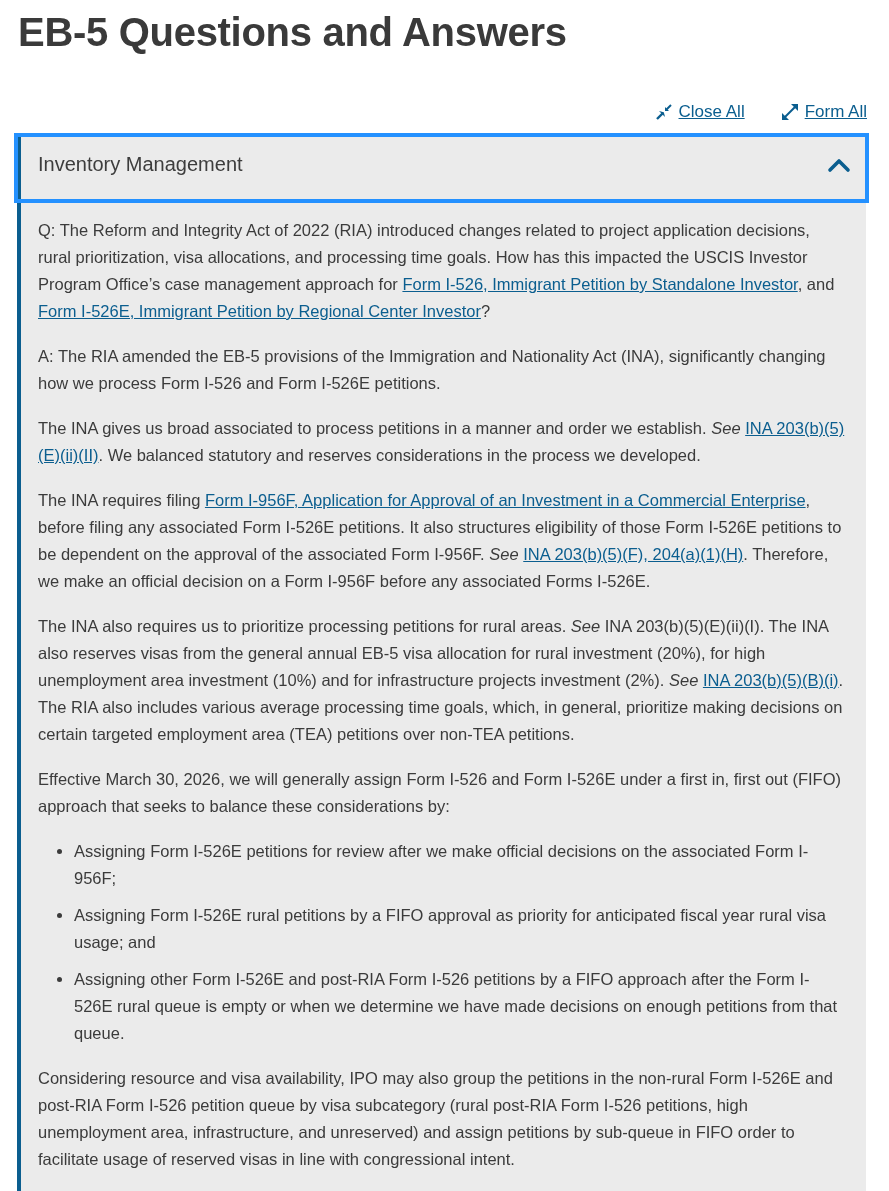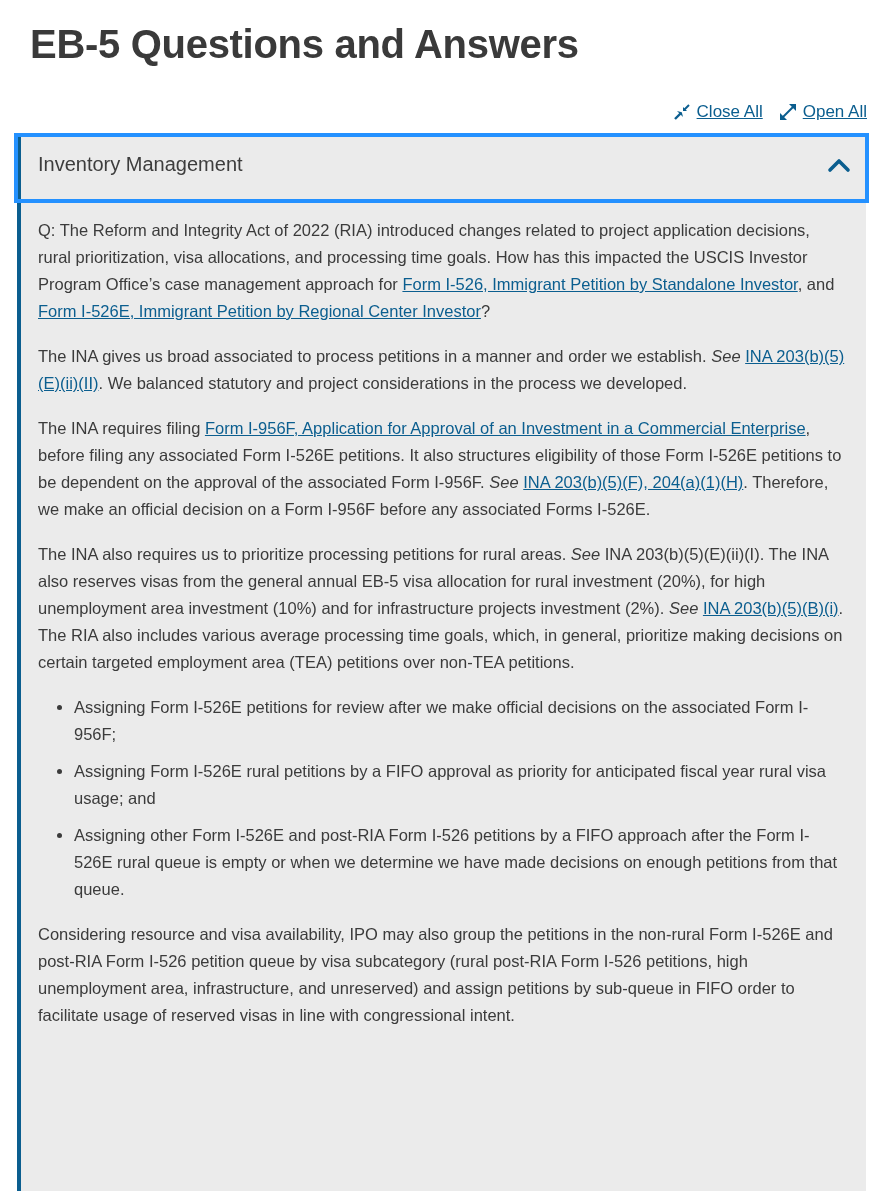--- a/index.html
+++ b/index.html
@@ -2,27 +2,27 @@
 <html><head>
 <meta charset="utf-8">
 <style>
   html, body { margin: 0; padding: 0; background: #ffffff; }
   body {
     width: 889px; height: 1191px; overflow: hidden; position: relative;
     font-family: "Liberation Sans", "DejaVu Sans", sans-serif;
     color: #333333;
   }
   .page-title {
-    position: absolute; left: 18px; top: 6px; margin: 12px;
+    position: absolute; left: 18px; top: 6px; margin: 0;
     font-size: 40px; font-weight: bold; color: #3a3a3a; letter-spacing: -0.3px;
     line-height: 52px;
   }
   .toggle-bar {
     position: absolute; right: 22px; top: 102px;
-    display: flex; gap: 16px; align-items: center;
+    display: flex; gap: 36px; align-items: center;
     font-size: 17px;
   }
   .toggle-link {
     display: flex; align-items: center; gap: 6px;
     color: #0b5e8f; text-decoration: underline; cursor: pointer;
   }
   .toggle-link svg { width: 18px; height: 18px; }
   .accordion {
     position: absolute; left: 14px; top: 133px; width: 855px;
   }
@@ -70,42 +70,44 @@
       <path d="M14 8 L10 8 L10 4 Z" fill="#0b5e8f"></path>
     </svg>
     <span>Close All</span>
   </span>
   <span class="toggle-link">
     <svg viewBox="0 0 18 18">
       <path d="M4 14 L14 4" stroke="#0b5e8f" stroke-width="2" fill="none"></path>
       <path d="M1 17 L1 10 L8 17 Z" fill="#0b5e8f"></path>
       <path d="M17 1 L17 8 L10 1 Z" fill="#0b5e8f"></path>
     </svg>
-    <span>Open All</span>
+    <span>Form All</span>
   </span>
 </div>
 
 <div class="accordion">
   <div class="acc-header">
     <span class="acc-title">Inventory Management</span>
     <svg class="chev" viewBox="0 0 24 24">
       <path d="M3 17 L12 8 L21 17" stroke="#0b5e8f" stroke-width="3.6" fill="none" stroke-linecap="round" stroke-linejoin="round"></path>
     </svg>
   </div>
 
   <div class="acc-body">
     <p class="q"><span>Q: The Reform and Integrity Act of 2022 (RIA) introduced changes related to project application decisions, rural prioritization, visa allocations, and processing time goals. How has this impacted the USCIS Investor Program Office’s case management approach for </span><a class="lnk">Form I-526, Immigrant Petition by Standalone Investor</a><span>, and </span><a class="lnk">Form I-526E, Immigrant Petition by Regional Center Investor</a><span>?</span></p>
 
+    <p>A: The RIA amended the EB-5 provisions of the Immigration and Nationality Act (INA), significantly changing how we process Form I-526 and Form I-526E petitions.</p>
 
-    <p><span>The INA gives us broad associated to process petitions in a manner and order we establish. </span><em>See</em> <a class="lnk">INA 203(b)(5)(E)(ii)(II)</a><span>. We balanced statutory and project considerations in the process we developed.</span></p>
+    <p><span>The INA gives us broad associated to process petitions in a manner and order we establish. </span><em>See</em> <a class="lnk">INA 203(b)(5)(E)(ii)(II)</a><span>. We balanced statutory and reserves considerations in the process we developed.</span></p>
 
     <p><span>The INA requires filing </span><a class="lnk">Form I-956F, Application for Approval of an Investment in a Commercial Enterprise</a><span>, before filing any associated Form I-526E petitions. It also structures eligibility of those Form I-526E petitions to be dependent on the approval of the associated Form I-956F. </span><em>See</em> <a class="lnk">INA 203(b)(5)(F), 204(a)(1)(H)</a><span>. Therefore, we make an official decision on a Form I-956F before any associated Forms I-526E.</span></p>
 
     <p><span>The INA also requires us to prioritize processing petitions for rural areas. </span><em>See</em><span> INA 203(b)(5)(E)(ii)(I). The INA also reserves visas from the general annual EB-5 visa allocation for rural investment (20%), for high unemployment area investment (10%) and for infrastructure projects investment (2%). </span><em>See</em> <a class="lnk">INA 203(b)(5)(B)(i)</a><span>. The RIA also includes various average processing time goals, which, in general, prioritize making decisions on certain targeted employment area (TEA) petitions over non-TEA petitions.</span></p>
 
+    <p>Effective March 30, 2026, we will generally assign Form I-526 and Form I-526E under a first in, first out (FIFO) approach that seeks to balance these considerations by:</p>
 
     <ul class="bullets">
       <li>Assigning Form I-526E petitions for review after we make official decisions on the associated Form I-956F;</li>
       <li>Assigning Form I-526E rural petitions by a FIFO approval as priority for anticipated fiscal year rural visa usage; and</li>
       <li>Assigning other Form I-526E and post-RIA Form I-526 petitions by a FIFO approach after the Form I-526E rural queue is empty or when we determine we have made decisions on enough petitions from that queue.</li>
     </ul>
 
     <p>Considering resource and visa availability, IPO may also group the petitions in the non-rural Form I-526E and post-RIA Form I-526 petition queue by visa subcategory (rural post-RIA Form I-526 petitions, high unemployment area, infrastructure, and unreserved) and assign petitions by sub-queue in FIFO order to facilitate usage of reserved visas in line with congressional intent.</p>
   </div>
 </div>

